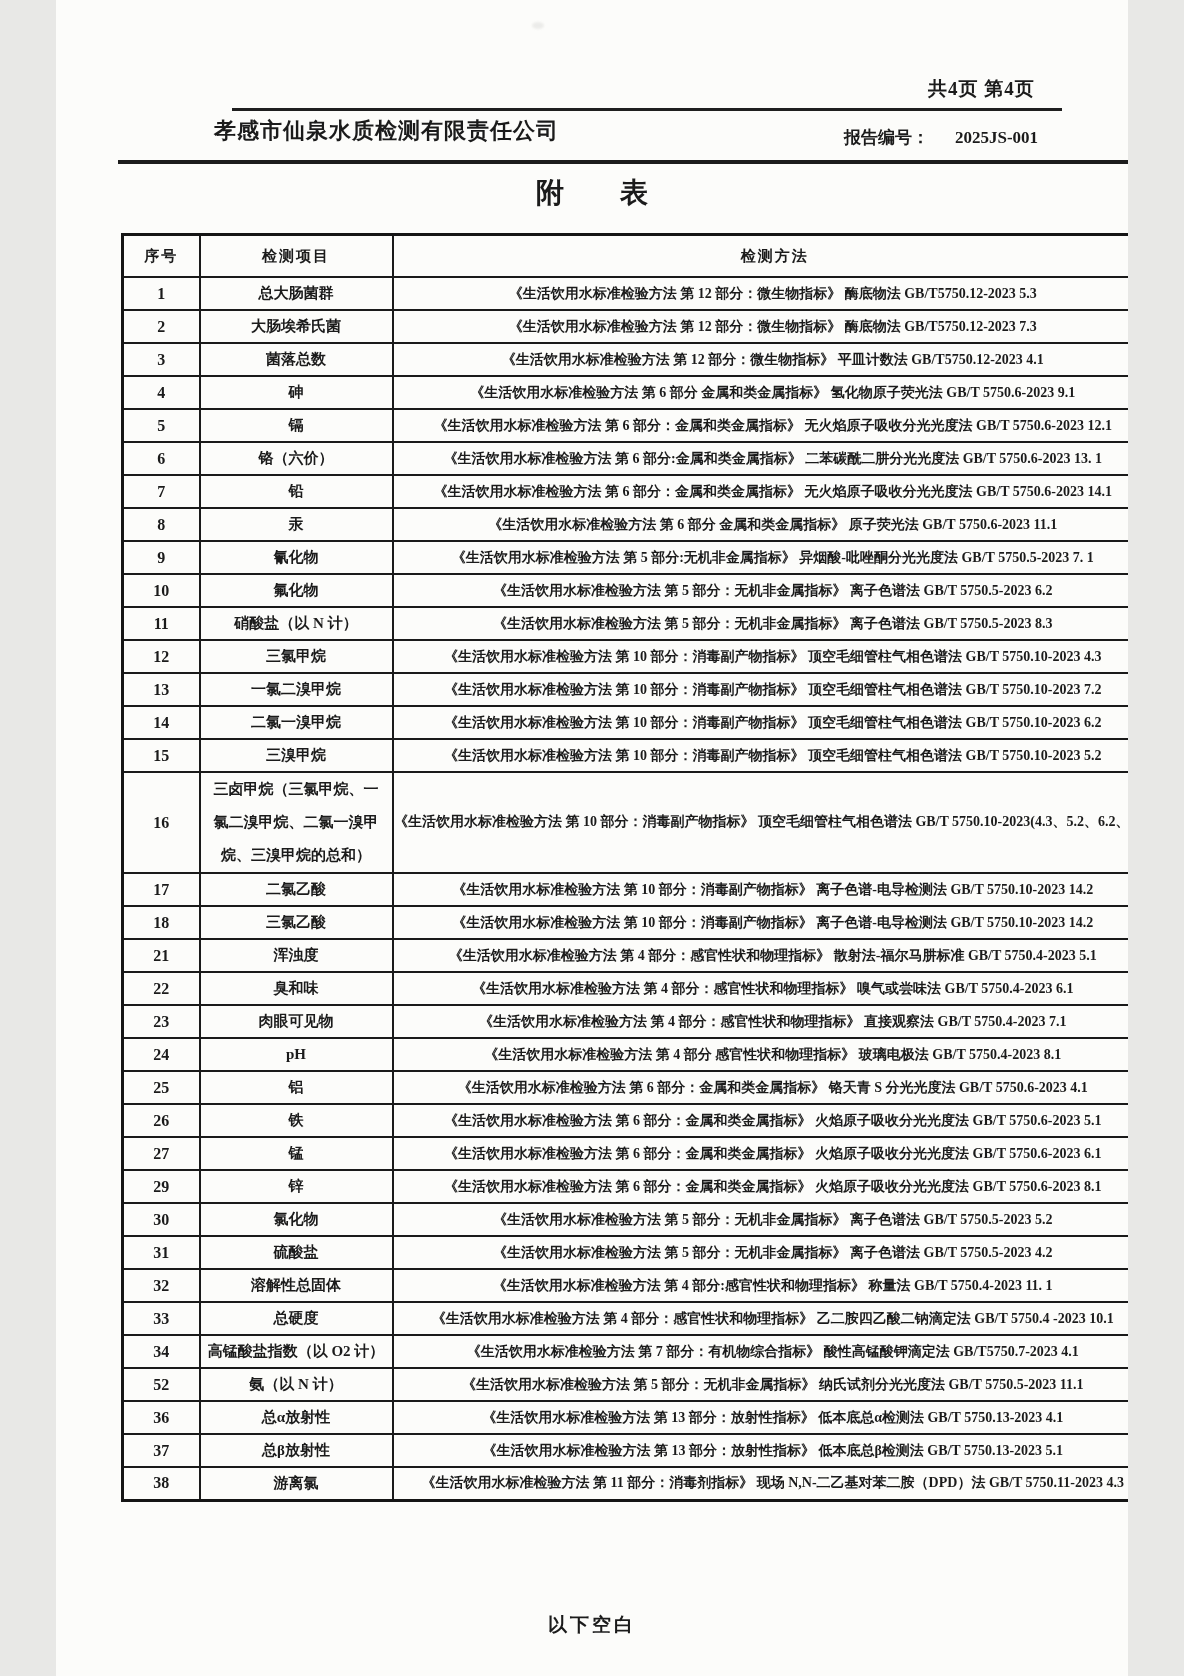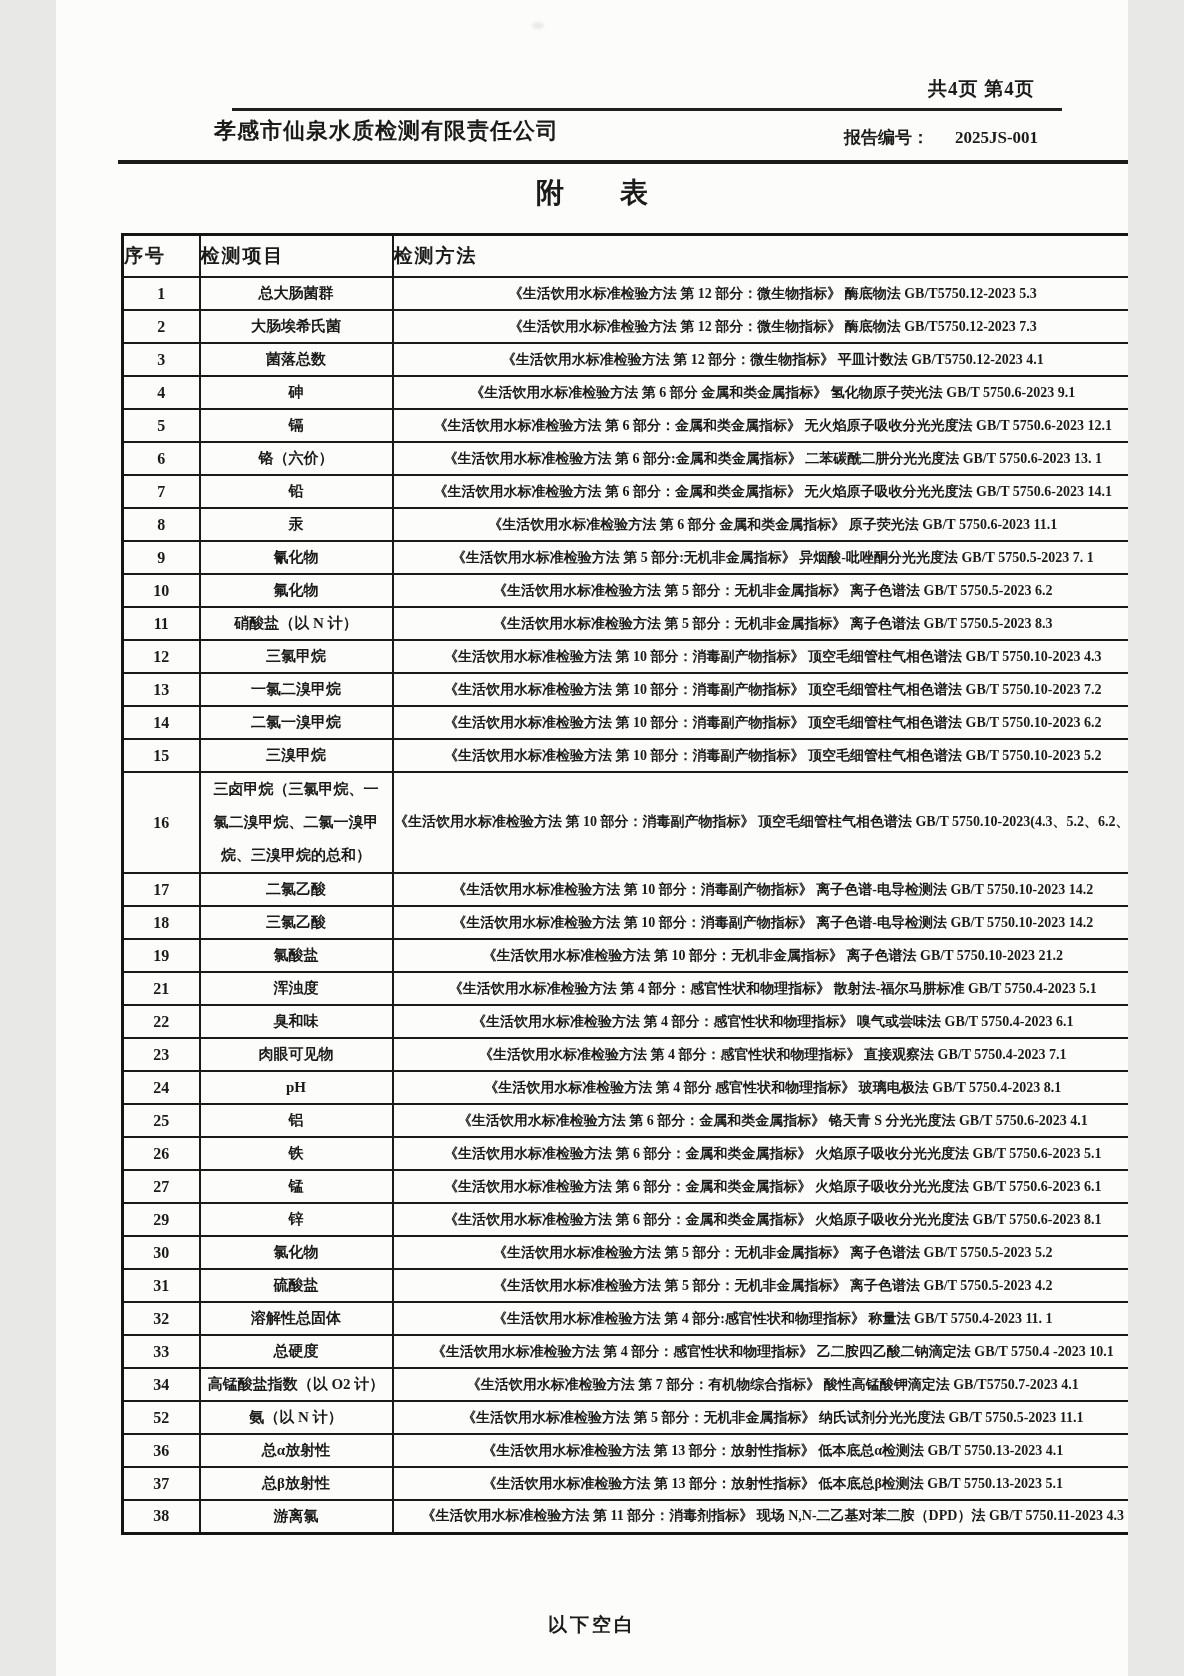--- a/index.html
+++ b/index.html
@@ -44,21 +44,21 @@
   table.methods{
     position:absolute;top:233px;left:65px;width:1035px;
     border-collapse:collapse;table-layout:fixed;
     border:3px solid #151515;
   }
   col.c-no{width:77px;}
   col.c-item{width:193px;}
   col.c-method{width:765px;}
   .methods th{
     border:2px solid #1a1a1a;height:40px;
-    font-size:19px;font-weight:bold;text-align:left;letter-spacing:2px;
+    font-size:15px;font-weight:bold;text-align:center;letter-spacing:2px;
     padding:0;
   }
   .methods td{
     border:2px solid #1a1a1a;
     font-weight:600;vertical-align:middle;
     padding:0 4px;overflow:hidden;
   }
   .methods tbody tr{height:33px;}
   td.no-cell{text-align:center;font-size:16px;font-weight:bold;}
   td.item-cell{text-align:center;font-size:15px;white-space:nowrap;}
@@ -194,25 +194,20 @@
       <td class="no-cell">17</td>
       <td class="item-cell">二氯乙酸</td>
       <td class="method-cell">《生活饮用水标准检验方法 第 10 部分：消毒副产物指标》 离子色谱-电导检测法 GB/T 5750.10-2023 14.2</td>
     </tr>
         <tr>
       <td class="no-cell">18</td>
       <td class="item-cell">三氯乙酸</td>
       <td class="method-cell">《生活饮用水标准检验方法 第 10 部分：消毒副产物指标》 离子色谱-电导检测法 GB/T 5750.10-2023 14.2</td>
     </tr>
         <tr>
-      <td class="no-cell">19</td>
-      <td class="item-cell">氯酸盐</td>
-      <td class="method-cell">《生活饮用水标准检验方法 第 10 部分：无机非金属指标》 离子色谱法 GB/T 5750.10-2023 21.2</td>
-    </tr>
-        <tr>
       <td class="no-cell">21</td>
       <td class="item-cell">浑浊度</td>
       <td class="method-cell">《生活饮用水标准检验方法 第 4 部分：感官性状和物理指标》 散射法-福尔马肼标准 GB/T 5750.4-2023 5.1</td>
     </tr>
         <tr>
       <td class="no-cell">22</td>
       <td class="item-cell">臭和味</td>
       <td class="method-cell">《生活饮用水标准检验方法 第 4 部分：感官性状和物理指标》 嗅气或尝味法 GB/T 5750.4-2023 6.1</td>
     </tr>
         <tr>

